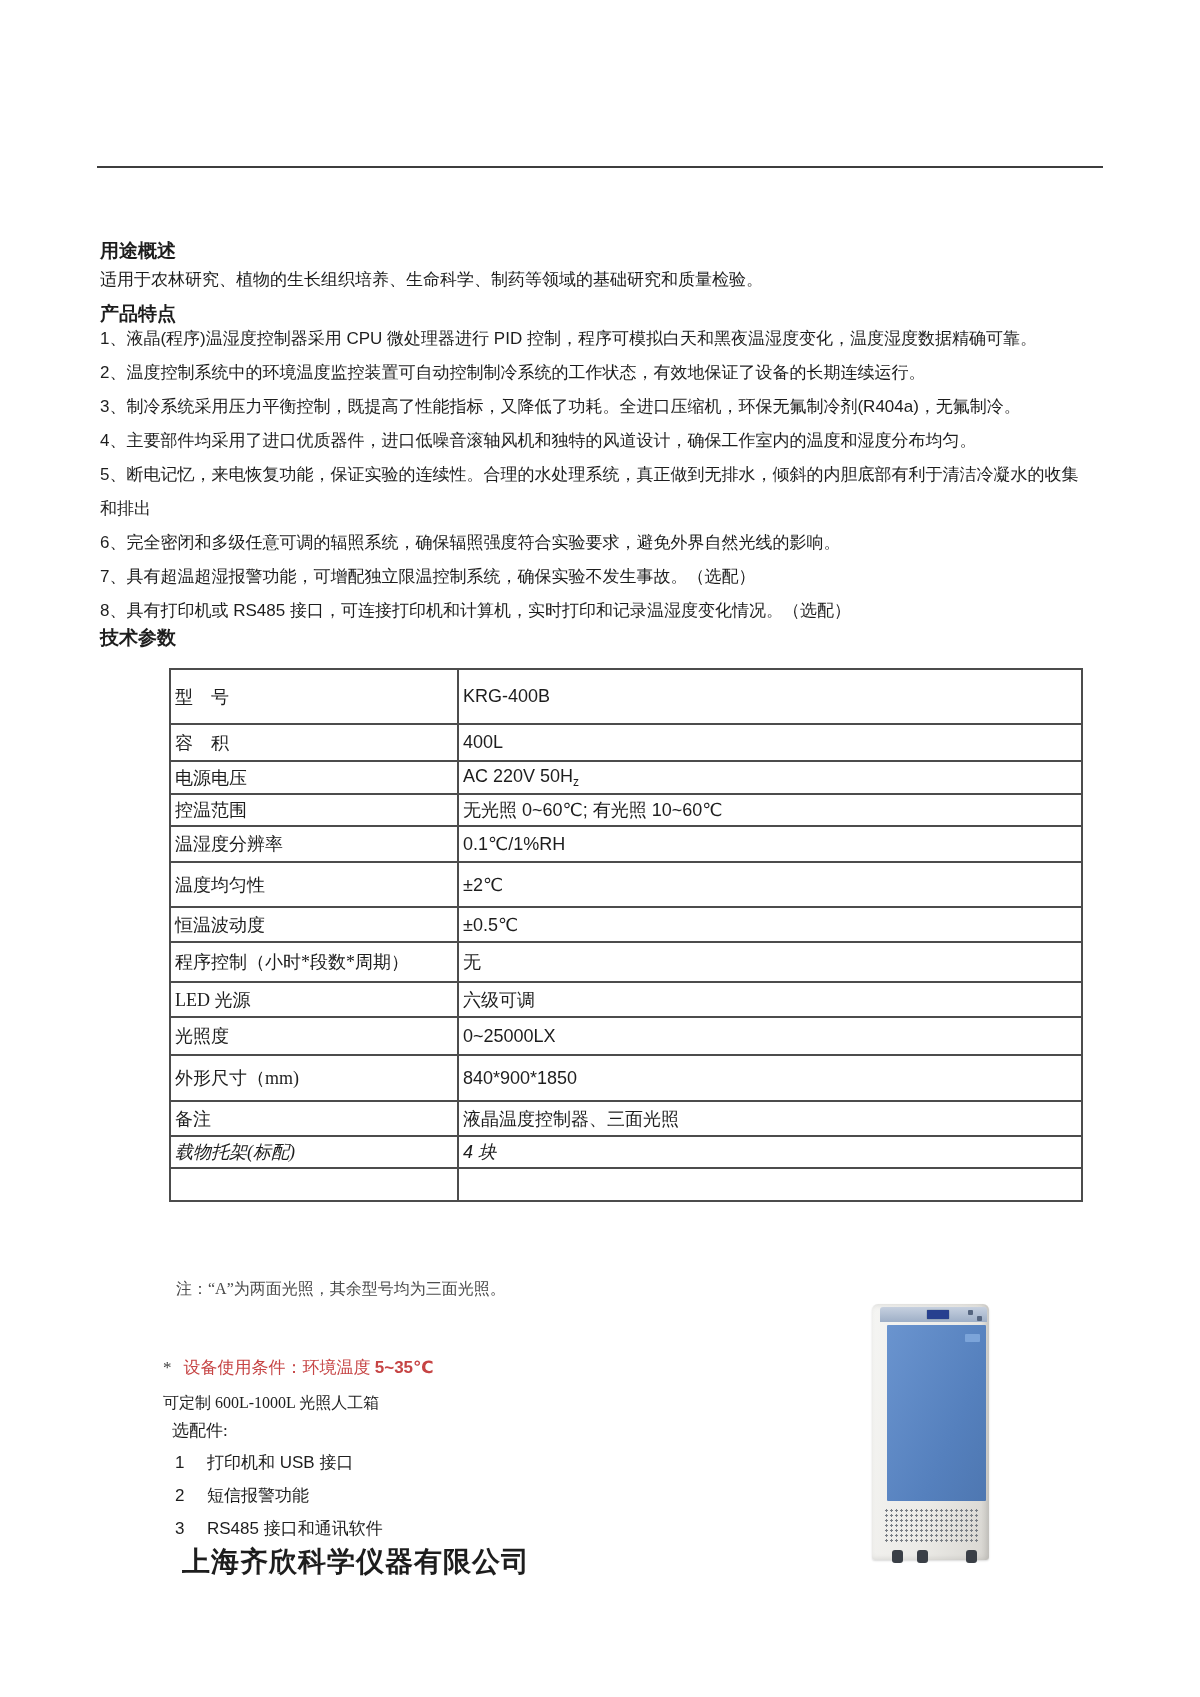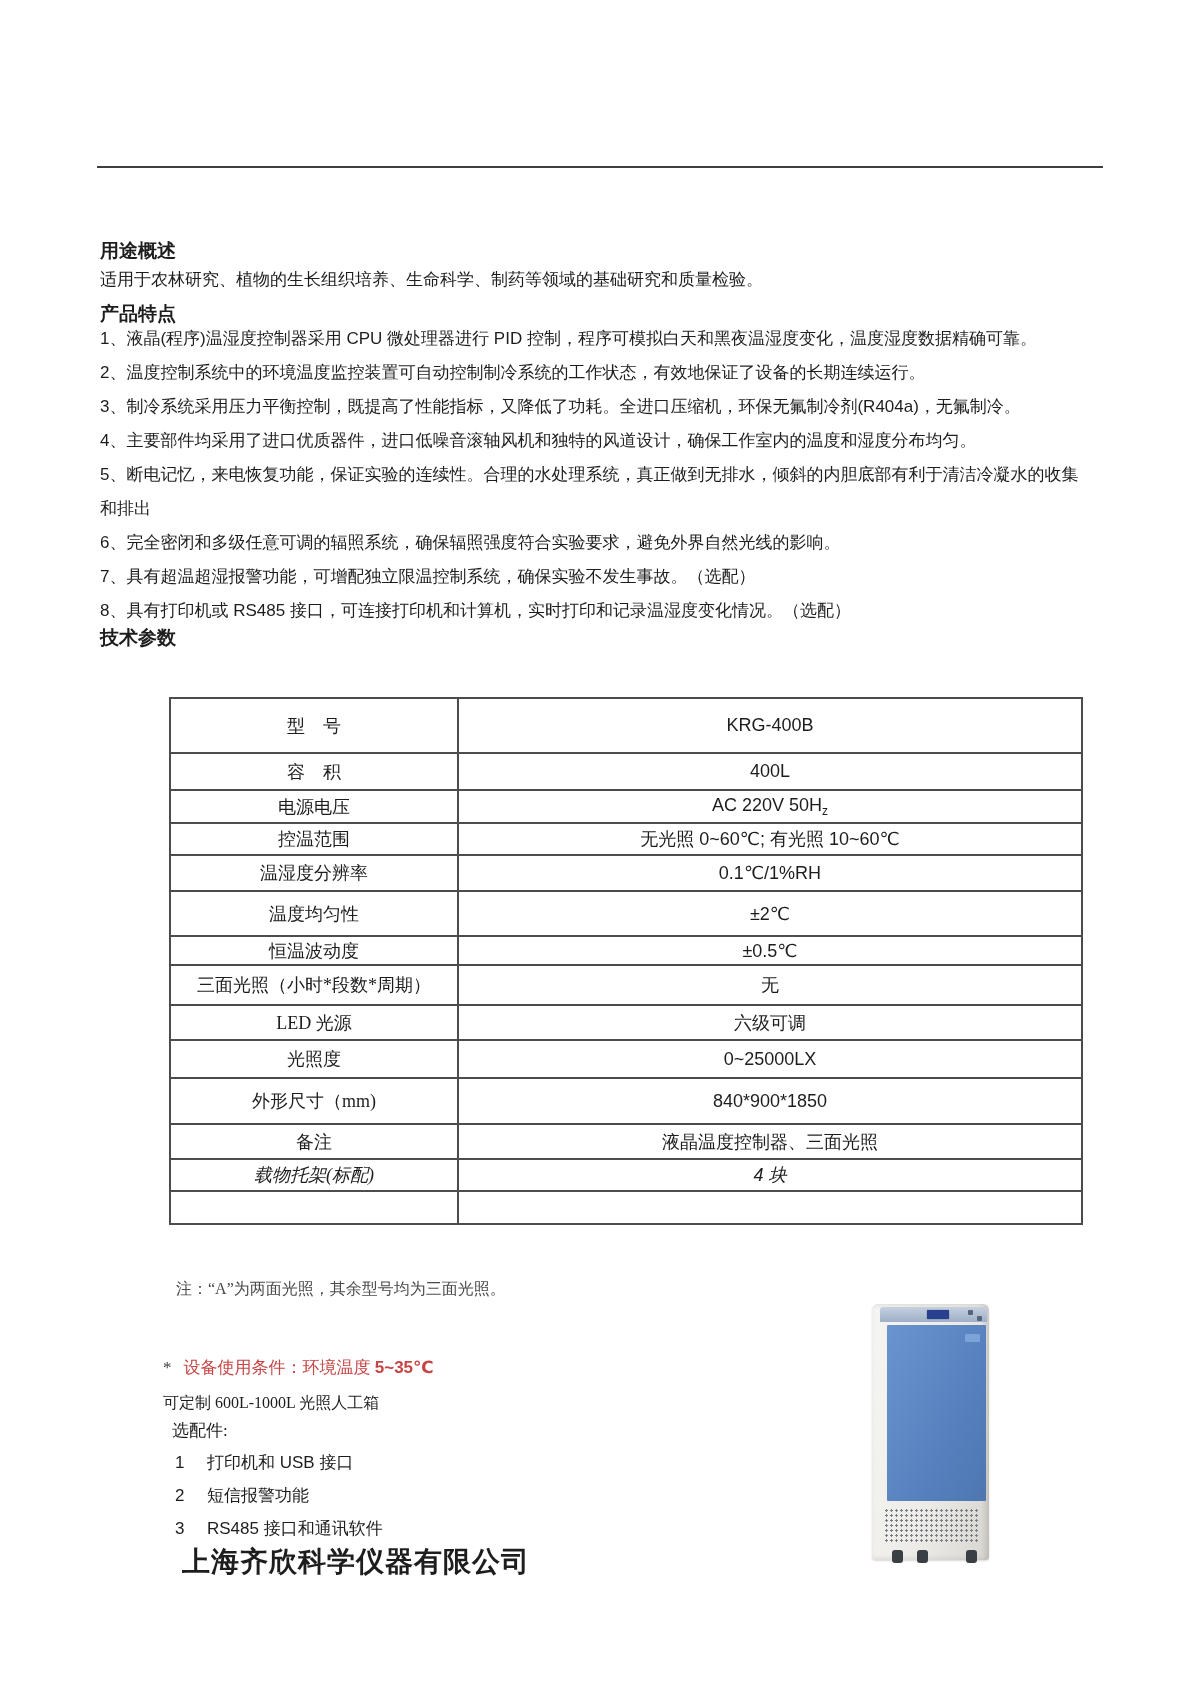--- a/index.html
+++ b/index.html
@@ -18,37 +18,37 @@
   }
 
   .sec-heading { left:100px; font-size:19px; font-weight:bold; }
   .usage-body  { left:100px; top:268px; font-size:17px; white-space:nowrap;font-family:Liberation Mono, monospace; }
 
   .features-list { left:100px; top:322px; width:1060px; font-size:17px;
                    font-family:"Liberation Sans","DejaVu Sans",sans-serif; }
   .feat { line-height:34px; white-space:nowrap; }
 
   .spec-table {
-    left:169px; top:697px; width:914px;
+    left:169px; top:668px; width:914px;
     border-collapse:collapse; table-layout:fixed;
-    font-size:18px; text-align:center;
+    font-size:18px; 
   }
   .spec-table td {
     border:2px solid #4c4c4c; vertical-align:middle; padding:0 4px;
     overflow:hidden;
   }
   .spec-table .c-label { width:278px; font-family:"Liberation Serif",serif; }
   .spec-table .c-value { font-family:"Liberation Sans","DejaVu Sans",sans-serif; }
   .spec-table tr:nth-child(1)  { height:55px; }
   .spec-table tr:nth-child(2)  { height:37px; }
   .spec-table tr:nth-child(3)  { height:33px; }
   .spec-table tr:nth-child(4)  { height:32px; }
   .spec-table tr:nth-child(5)  { height:36px;border-radius:15px; }
   .spec-table tr:nth-child(6)  { height:45px; }
-  .spec-table tr:nth-child(7)  { height:29px; }
+  .spec-table tr:nth-child(7)  { height:35px; }
   .spec-table tr:nth-child(8)  { height:40px; }
   .spec-table tr:nth-child(9)  { height:35px; }
   .spec-table tr:nth-child(10) { height:38px; }
   .spec-table tr:nth-child(11) { height:46px; }
   .spec-table tr:nth-child(12) { height:35px; }
   .spec-table tr:nth-child(13) { height:32px;font-style:italic; }
   .spec-table tr:nth-child(14) { height:33px; }
   .spec-table tr:nth-child(15) { height:42px; }
   .sub { font-size:12px; vertical-align:-4px; }
 
@@ -142,21 +142,21 @@
     </tr>
     <tr>
       <td class="c-label">温度均匀性</td>
       <td class="c-value">±2℃</td>
     </tr>
     <tr>
       <td class="c-label">恒温波动度</td>
       <td class="c-value">±0.5℃</td>
     </tr>
     <tr>
-      <td class="c-label">三面光照（小时*段数*周期）</td>
+      <td class="c-label">程序控制（小时*段数*周期）</td>
       <td class="c-value">无</td>
     </tr>
     <tr>
       <td class="c-label">LED 光源</td>
       <td class="c-value">六级可调</td>
     </tr>
     <tr>
       <td class="c-label">光照度</td>
       <td class="c-value">0~25000LX</td>
     </tr>

